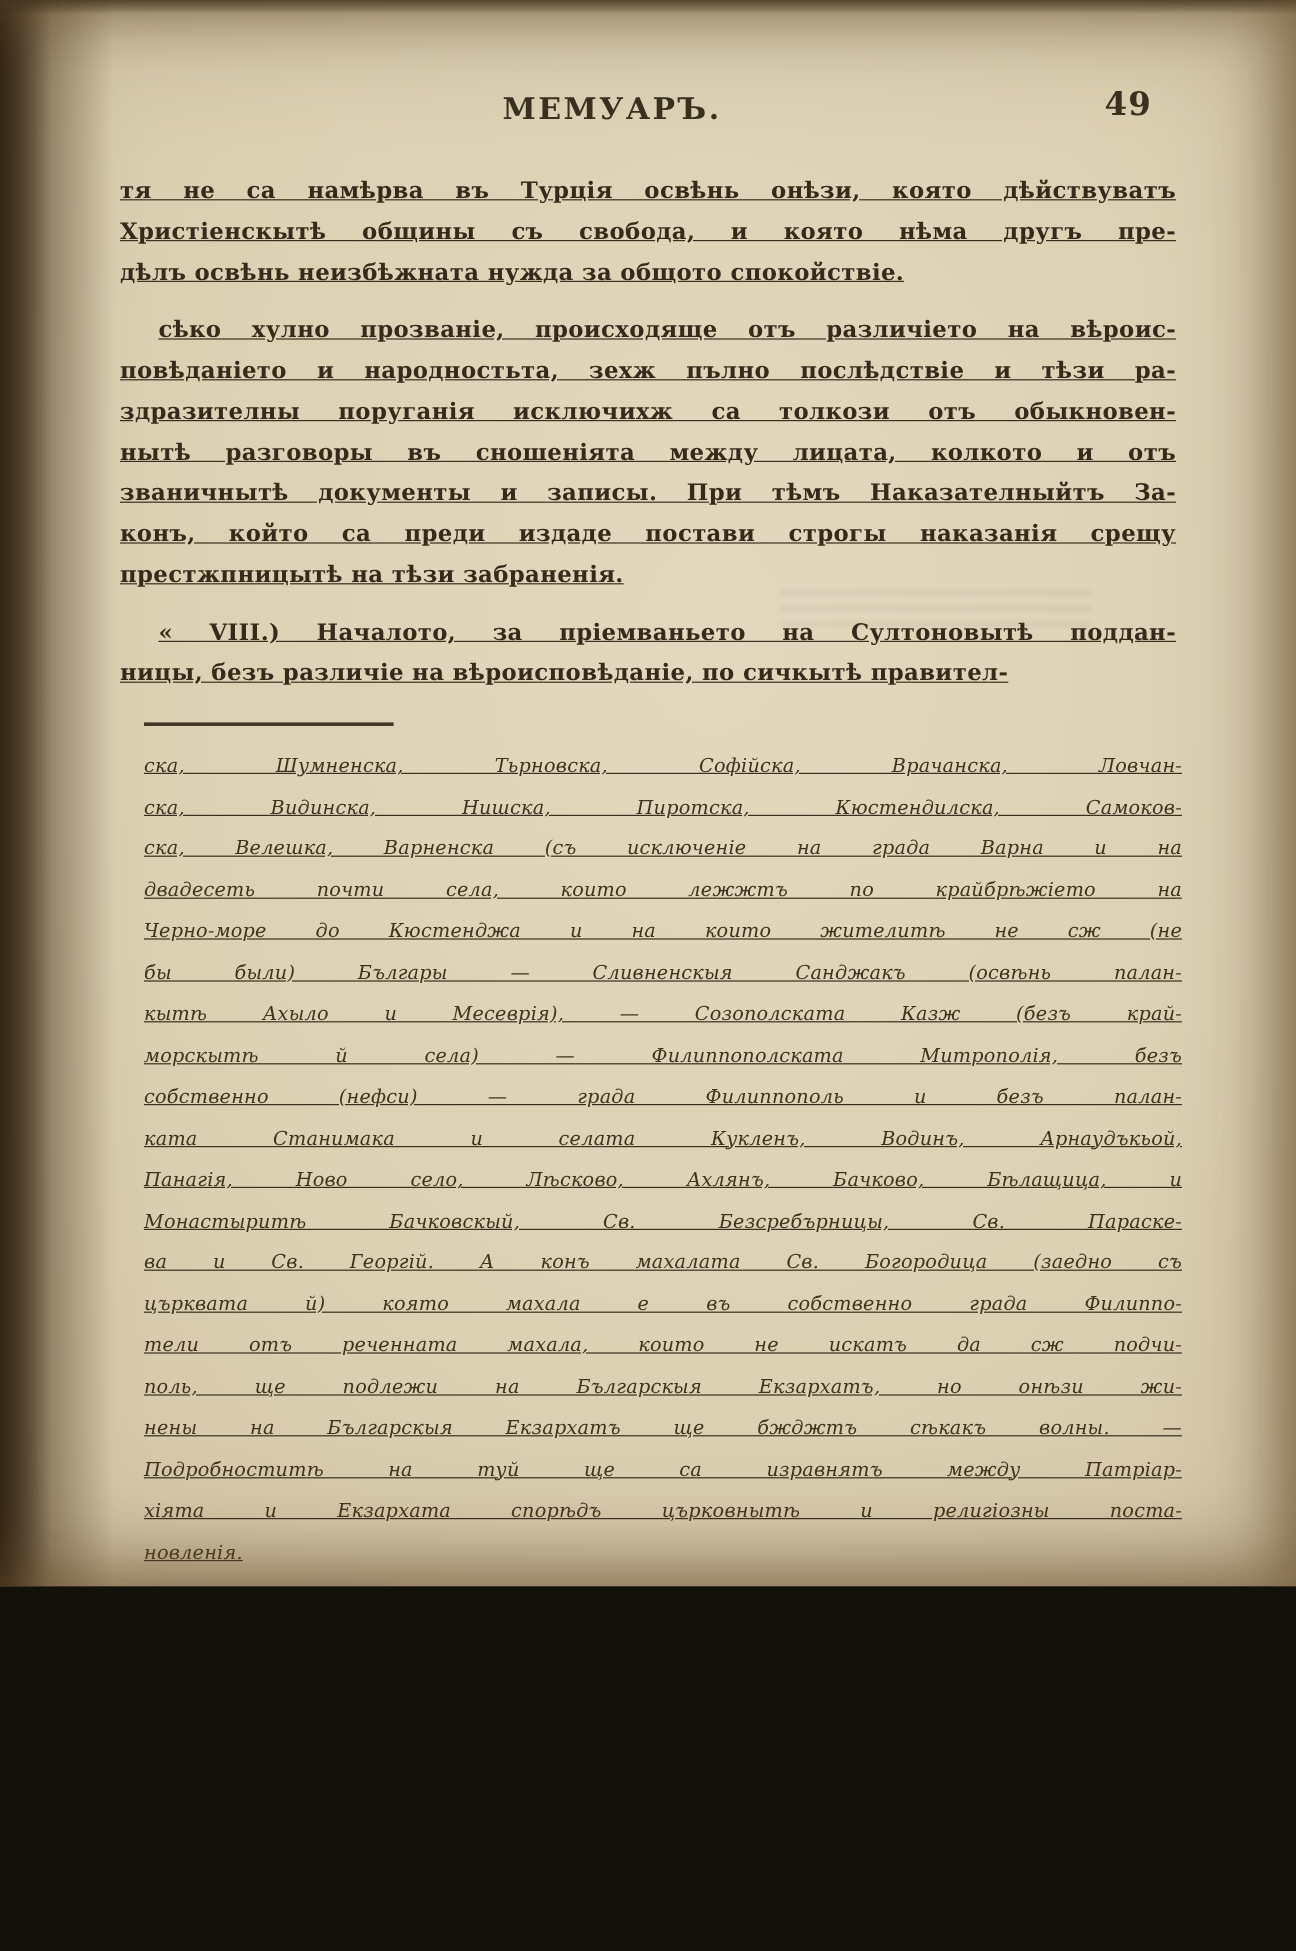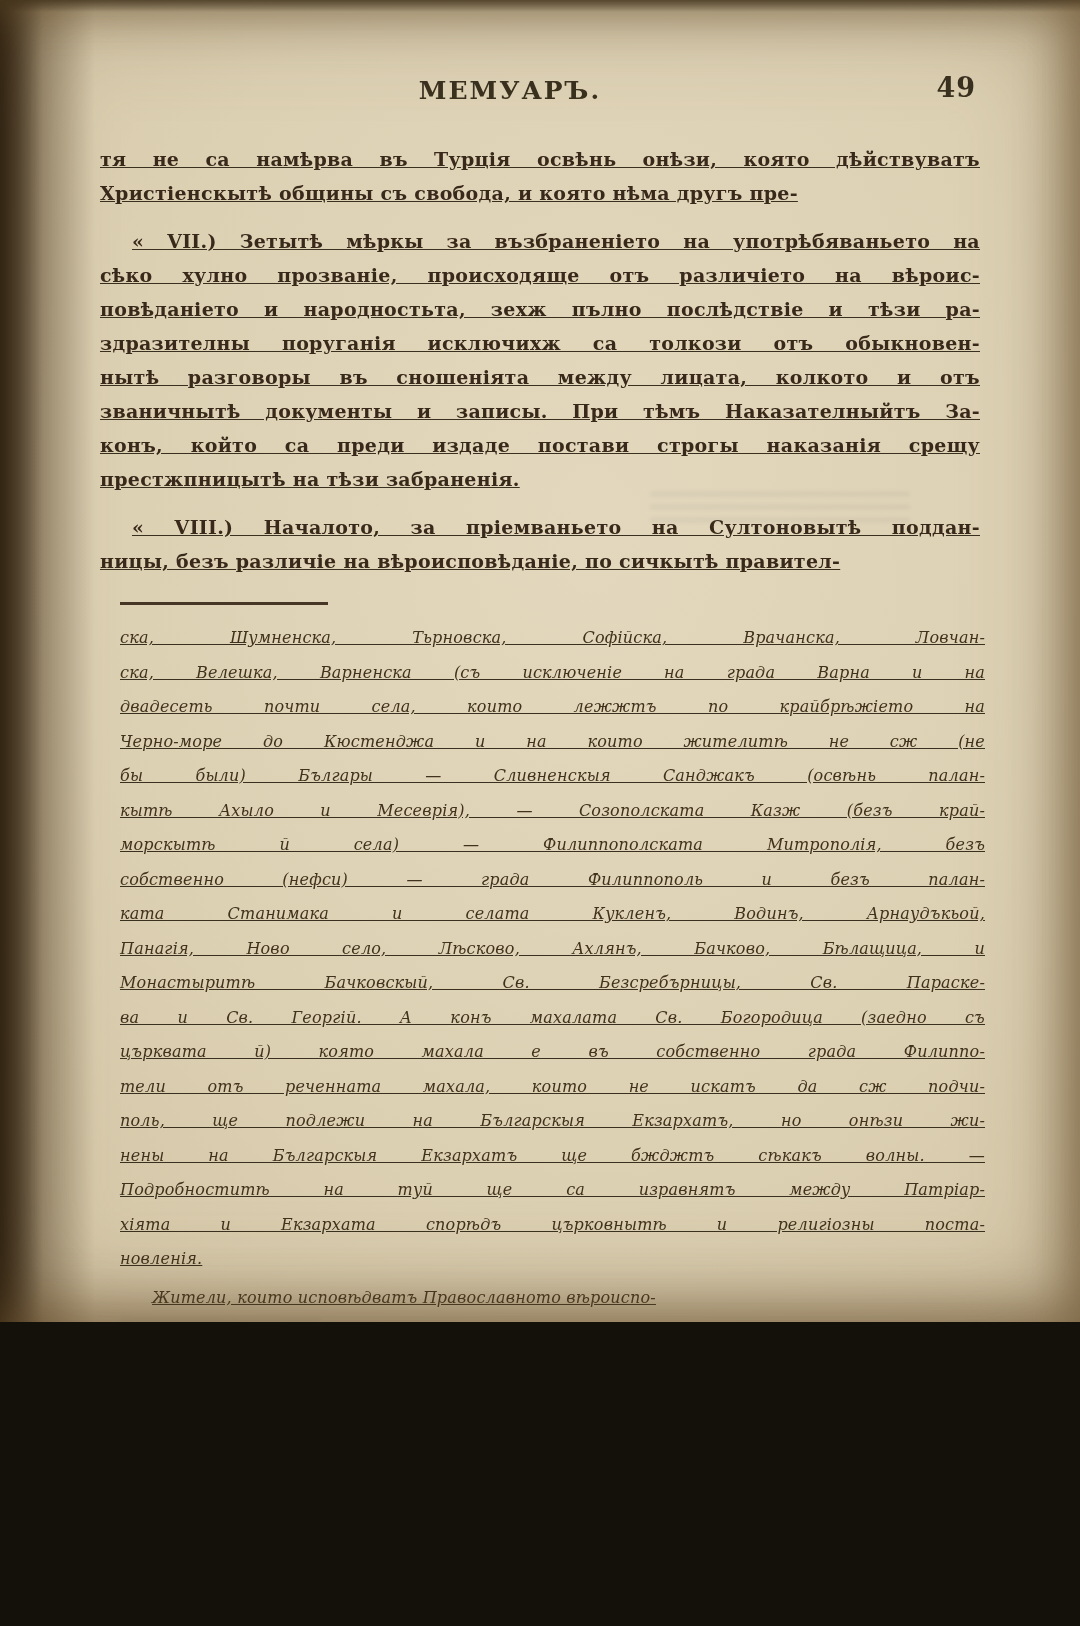--- a/index.html
+++ b/index.html
@@ -59,21 +59,21 @@
     z-index: 2;
   }
   .header-title {
     position: absolute; left: 0; right: 60px;
     text-align: center;
     font-weight: bold;
     font-size: 25px;
     letter-spacing: 2px;
   }
   .page-number {
-    position: absolute; right: 4px; top: -4px;
+    position: absolute; right: 20px; top: -4px;
     font-weight: bold;
     font-size: 27px;
     letter-spacing: 1px;
   }
 
   .body-text {
     position: relative;
     margin: 30px 100px 0 100px;
     font-size: 19px;
     font-weight: bold;
@@ -121,42 +121,43 @@
 
   <div class="header-row">
     <div class="header-title">МЕМУАРЪ.</div>
     <div class="page-number">49</div>
   </div>
 
   <div class="body-text">
     <div class="para">
         <div class="line">тя не са намѣрва въ Турція освѣнь онѣзи, която дѣйствуватъ</div>
         <div class="line">Христіенскытѣ общины съ свобода, и която нѣма другъ пре-</div>
+        <div class="line">дѣлъ освѣнь неизбѣжната нужда за общото спокойствіе.</div>
       </div>
     <div class="para indent">
-        <div class="line">« VII.) Зетытѣ мѣркы за възбраненіето на употрѣбяваньето на</div>
         <div class="line">сѣко хулно прозваніе, происходяще отъ различіето на вѣроис-</div>
         <div class="line">повѣданіето и народностьта, зехж пълно послѣдствіе и тѣзи ра-</div>
         <div class="line">здразителны поруганія исключихж са толкози отъ обыкновен-</div>
         <div class="line">нытѣ разговоры въ сношеніята между лицата, колкото и отъ</div>
         <div class="line">званичнытѣ документы и записы. При тѣмъ Наказателныйтъ За-</div>
         <div class="line">конъ, който са преди издаде постави строгы наказанія срещу</div>
         <div class="line">престжпницытѣ на тѣзи забраненія.</div>
       </div>
     <div class="para indent">
         <div class="line">« VIII.) Началото, за пріемваньето на Султоновытѣ поддан-</div>
         <div class="line">ницы, безъ различіе на вѣроисповѣданіе, по сичкытѣ правител-</div>
       </div>
   </div>
 
   <div class="footnote-rule"></div>
 
   <div class="footnote">
     <div class="para">
         <div class="line">ска, Шумненска, Тьрновска, Софійска, Врачанска, Ловчан-</div>
+        <div class="line">ска, Видинска, Нишска, Пиротска, Кюстендилска, Самоков-</div>
         <div class="line">ска, Велешка, Варненска (съ исключеніе на града Варна и на</div>
         <div class="line">двадесеть почти села, които лежжтъ по крайбрѣжіето на</div>
         <div class="line">Черно-море до Кюстенджа и на които жителитѣ не сж (не</div>
         <div class="line">бы были) Българы — Сливненскыя Санджакъ (освѣнь палан-</div>
         <div class="line">кытѣ Ахыло и Месеврія), — Созополската Казж (безъ край-</div>
         <div class="line">морскытѣ й села) — Филиппополската Митрополія, безъ</div>
         <div class="line">собственно (нефси) — града Филиппополь и безъ палан-</div>
         <div class="line">ката Станимака и селата Кукленъ, Водинъ, Арнаудъкьой,</div>
         <div class="line">Панагія, Ново село, Лѣсково, Ахлянъ, Бачково, Бѣлащица, и</div>
         <div class="line">Монастыритѣ Бачковскый, Св. Безсребърницы, Св. Параске-</div>

